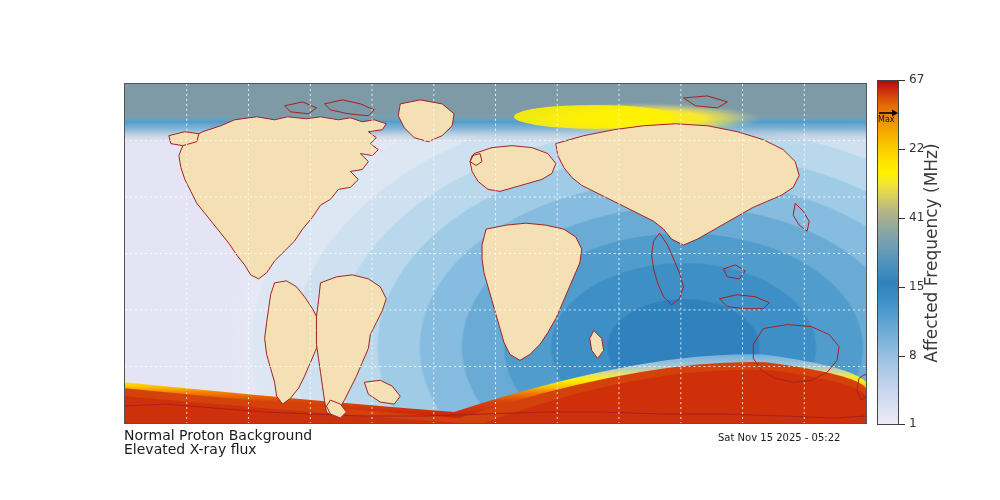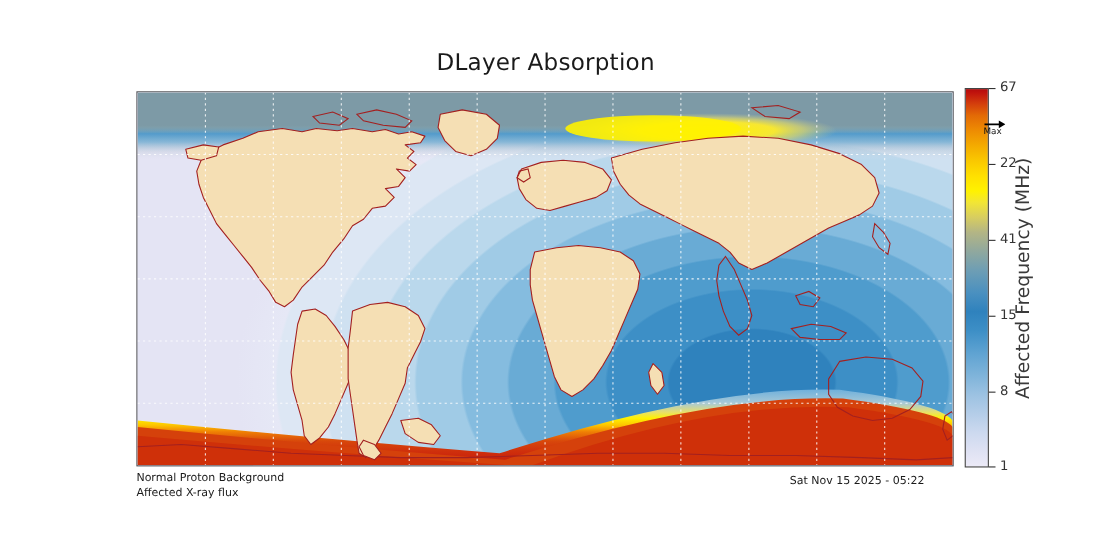--- a/index.html
+++ b/index.html
@@ -68,21 +68,20 @@
       #f4ab00 85%,
       #ee8c02 89%,
       #e36a06 93%,
       #d4400c 96%,
       #c1140d 99%,
       #b40c0c 100%);
   }
   #cbar-max{
     position:absolute;left:1px;top:28px;width:24px;height:22px;
     pointer-events:none;
-    margin-left:16px;
   }
   #cbar-max .arrow{
     position:absolute;left:0;top:0;width:20px;height:10px;
   }
   #cbar-max .maxlabel{
     position:absolute;left:0;top:7px;font-size:8px;color:#111;
     font-family:"DejaVu Sans","Liberation Sans",sans-serif;line-height:9px;
   }
   .cb-tick{position:absolute;left:22px;width:6px;height:1px;background:#333;}
   .cb-label{
@@ -93,39 +92,38 @@
     position:absolute;left:919px;top:80px;height:345px;width:24px;
     display:flex;align-items:center;justify-content:center;
   }
   #cbar-title span{
     transform:rotate(-90deg);white-space:nowrap;
     font-size:17px;color:#3a3a3a;
   }
 
   
   #note-left{
-    position:absolute;left:124px;top:428px;font-size:10px;color:#1a1a1a;
+    position:absolute;left:124px;top:428px;font-size:14px;color:#1a1a1a;
     line-height:14px;
   }
   #note-left div{white-space:nowrap;}
   #note-right{
     position:absolute;left:718px;top:432px;font-size:10px;color:#1a1a1a;
     white-space:nowrap;
   }
   #credit{
     position:absolute;left:10px;top:478px;font-size:12px;color:#111;
     font-style:italic;white-space:nowrap;
   }
 </style>
 </head>
 <body>
 
 <div id="figure">
 
-  <div id="title">DLayer Absorption</div>
 
   <div id="map-axes">
 
     <div class="layer" id="ocean"></div>
 
     <svg class="layer" id="absorption" viewBox="0 0 743 341" preserveAspectRatio="none">
       <defs>
 
         <linearGradient id="nightTop" x1="0" y1="0" x2="0" y2="1">
           <stop offset="0%" stop-color="#7d9aa6" stop-opacity="1"></stop>
@@ -301,19 +299,19 @@
     <div class="cb-label" style="top:276px">8</div>
     <div class="cb-label" style="top:344px">1</div>
   </div>
 
   <div id="cbar-title">
     <span>Affected Frequency (MHz)</span>
   </div>
 
   <div id="note-left">
     <div>Normal Proton Background</div>
-    <div>Affected X-ray flux</div>
+    <div>Elevated X-ray flux</div>
   </div>
 
   <div id="note-right">Sat Nov 15 2025 - 05:22</div>
 
 
 </div>
 
 </body></html>

